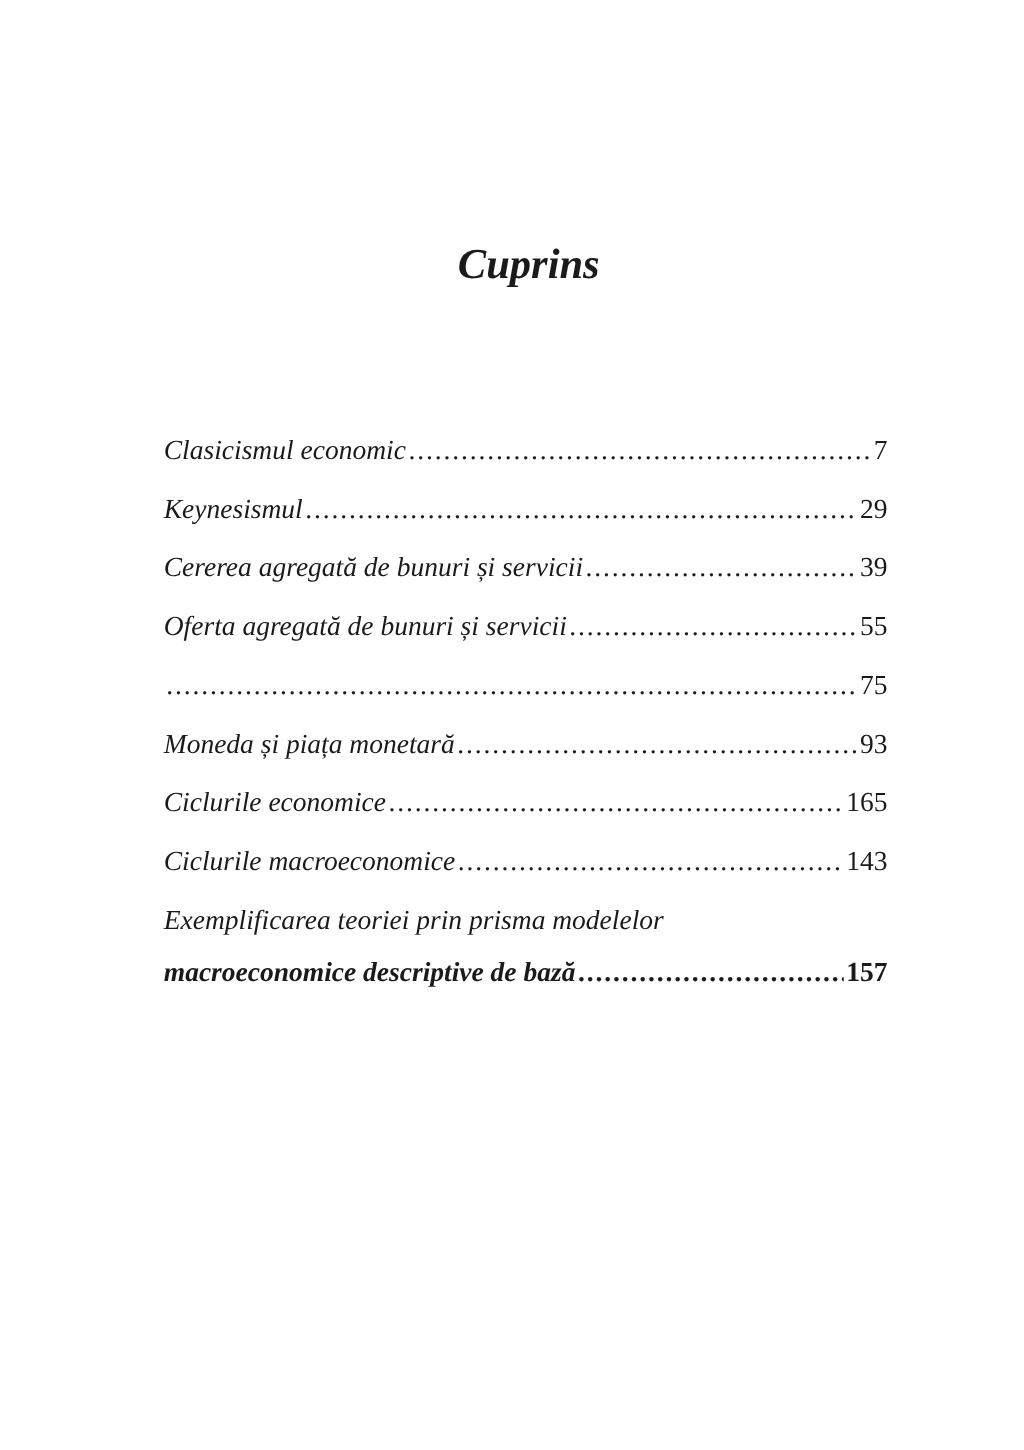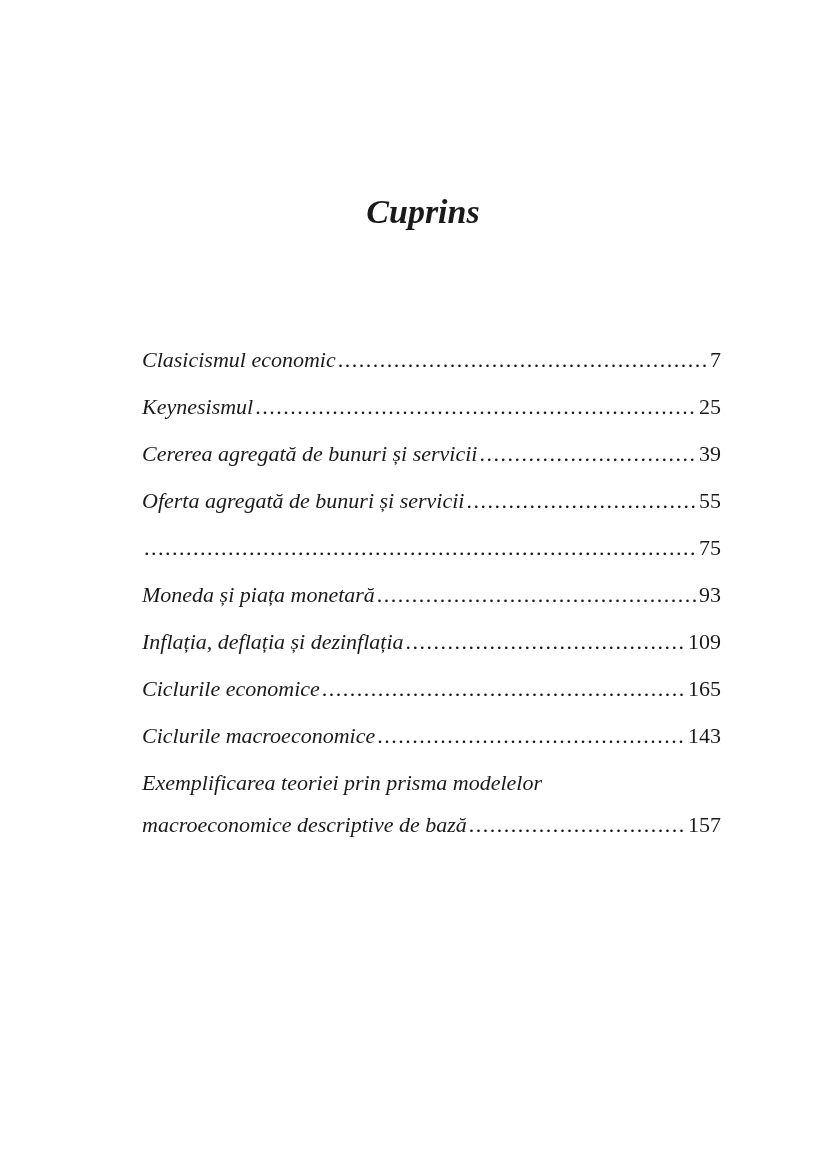--- a/index.html
+++ b/index.html
@@ -22,21 +22,21 @@
       width: 846px;
       text-align: center;
       font-size: 34px;
       font-weight: bold;
       font-style: italic;
       line-height: 48px;
       margin: 0;
     }
     .toc {
       position: absolute;
-      left: 142px;
+      left: 131px;
       top: 336px;
       width: 579px;
       margin: 0;
       padding: 0;
       list-style: none;
     }
     .toc-entry {
       font-size: 22px;
       line-height: 47px;
       height: 47px;
@@ -52,20 +52,21 @@
     .toc-entry.multi .line1 {
       display: block;
       height: 42px;
       line-height: 47px;
     }
     .toc-entry.multi .line2 {
       display: flex;
       align-items: center;
       height: 47px;
       line-height: 47px;
+      font-weight: bold;
     }
     .entry-title {
       flex: 0 0 auto;
     }
     .leader {
       flex: 1 1 auto;
       overflow: hidden;
       font-style: normal;
       letter-spacing: 1.5px;
       margin: 0 2px;
@@ -87,45 +88,40 @@
 
 <ul class="toc">
   <li class="toc-entry">
     <span class="entry-title">Clasicismul economic</span>
     <span class="leader"></span>
     <span class="entry-page">7</span>
   </li>
   <li class="toc-entry">
     <span class="entry-title">Keynesismul</span>
     <span class="leader"></span>
-    <span class="entry-page">25</span>
+    <span class="entry-page">29</span>
   </li>
   <li class="toc-entry">
     <span class="entry-title">Cererea agregată de bunuri și servicii</span>
     <span class="leader"></span>
     <span class="entry-page">39</span>
   </li>
   <li class="toc-entry">
     <span class="entry-title">Oferta agregată de bunuri și servicii</span>
     <span class="leader"></span>
     <span class="entry-page">55</span>
   </li>
   <li class="toc-entry">
     <span class="leader"></span>
     <span class="entry-page">75</span>
   </li>
   <li class="toc-entry">
     <span class="entry-title">Moneda și piața monetară</span>
     <span class="leader"></span>
     <span class="entry-page">93</span>
-  </li>
-  <li class="toc-entry">
-    <span class="entry-title">Inflația, deflația și dezinflația</span>
-    <span class="leader"></span>
-    <span class="entry-page">109</span>
   </li>
   <li class="toc-entry">
     <span class="entry-title">Ciclurile economice</span>
     <span class="leader"></span>
     <span class="entry-page">165</span>
   </li>
   <li class="toc-entry">
     <span class="entry-title">Ciclurile macroeconomice</span>
     <span class="leader"></span>
     <span class="entry-page">143</span>

